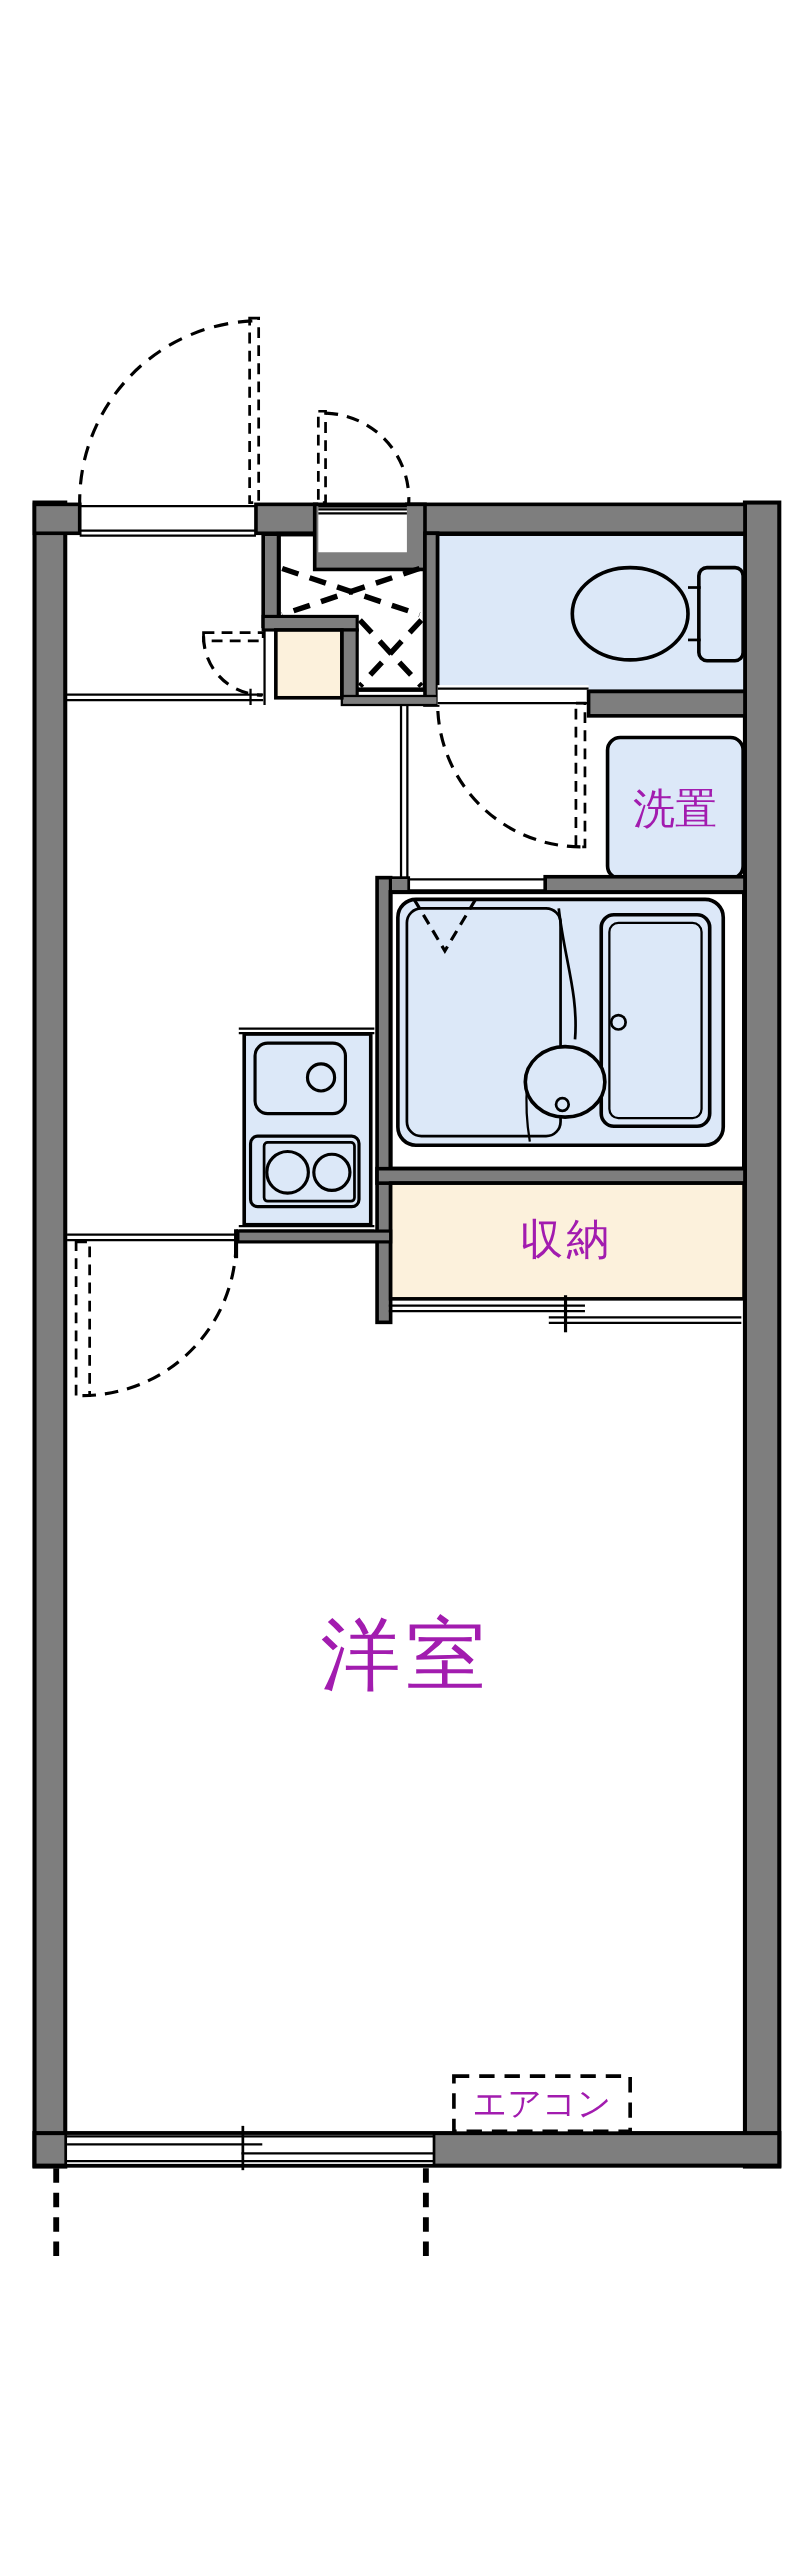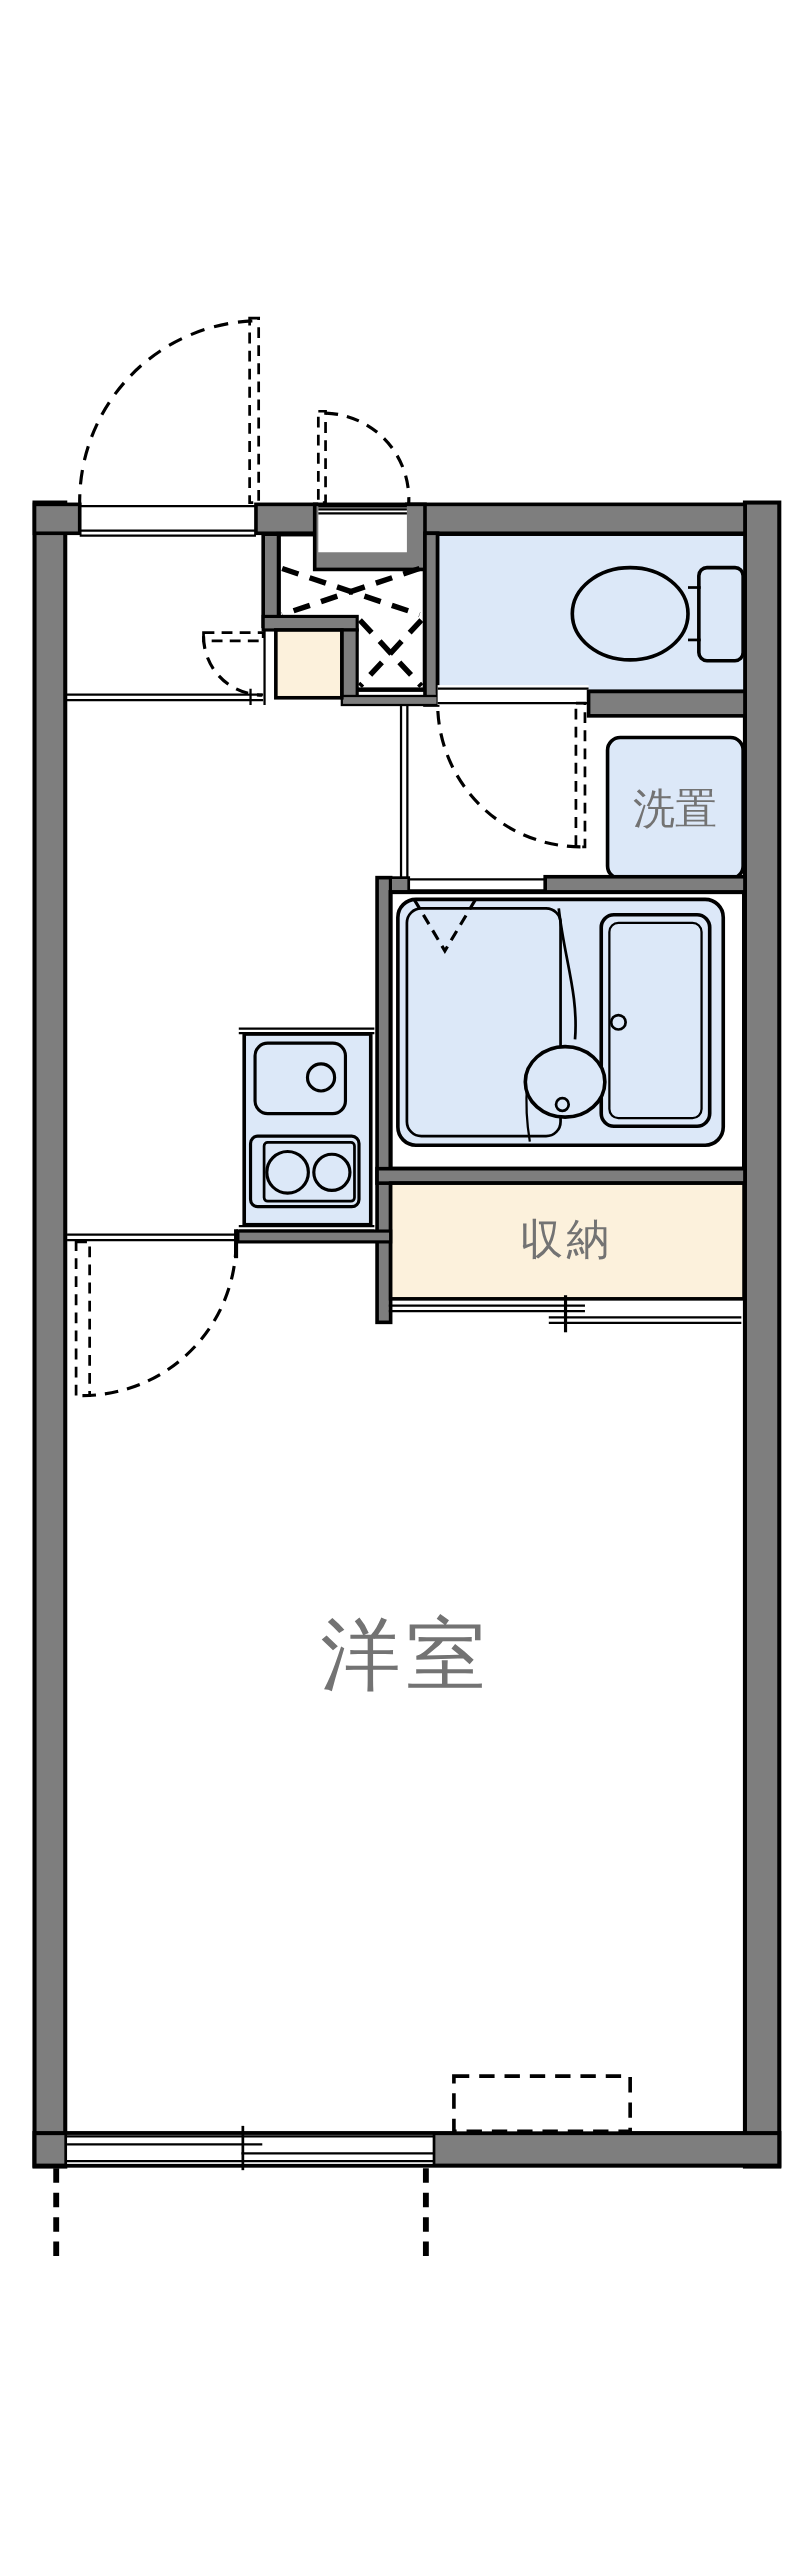--- a/index.html
+++ b/index.html
@@ -1,20 +1,20 @@
 <!DOCTYPE html>
 <html style="font-size:14.5px"><head>
 <meta charset="utf-8">
 <style>
   html,body{margin:0;padding:0;background:#ffffff;}
   #stage{position:relative;width:812px;height:2576px;background:#fff;overflow:hidden;
          font-family:"Liberation Sans","DejaVu Sans",sans-serif;}
   #plan-svg{position:absolute;left:0;top:0;}
   .lbl{position:absolute;display:flex;align-items:center;justify-content:center;
-       color:#737373;white-space:nowrap;font-family:Liberation Serif, serif;}
+       color:#a21caf;white-space:nowrap;font-family:Liberation Serif, serif;}
   .lbl-washer{left:607px;top:738px;width:136px;height:141px;font-size:42px;}
   .lbl-storage{left:390px;top:1181px;width:353px;height:118px;font-size:43px;letter-spacing:3.6px;}
   .lbl-room{left:0;top:1612px;width:812px;height:87px;font-size:80px;letter-spacing:5.4px;}
   .lbl-area{left:0;top:1705px;width:812px;height:56px;font-size:54px;}
   .lbl-aircon{left:454px;top:2076px;width:176px;height:55px;font-size:34px;}
 </style>
 </head>
 <body>
 
 <div id="stage">
@@ -186,14 +186,15 @@
   <rect x="502" y="2297" width="195" height="61" fill="#fff" stroke="#000" stroke-width="4" stroke-dasharray="17 11"></rect>
   <g stroke="#000" stroke-width="6.5" stroke-dasharray="16 11">
     <line x1="62" y1="2399" x2="62" y2="2502"></line>
     <line x1="471" y1="2399" x2="471" y2="2502"></line>
   </g>
 </svg>
 
   <div class="lbl lbl-washer">洗置</div>
   <div class="lbl lbl-room">洋室</div>
   <div class="lbl lbl-storage">収納</div>
+  <div class="lbl lbl-aircon">エアコン</div>
 </div>
 
 
 </body></html>

